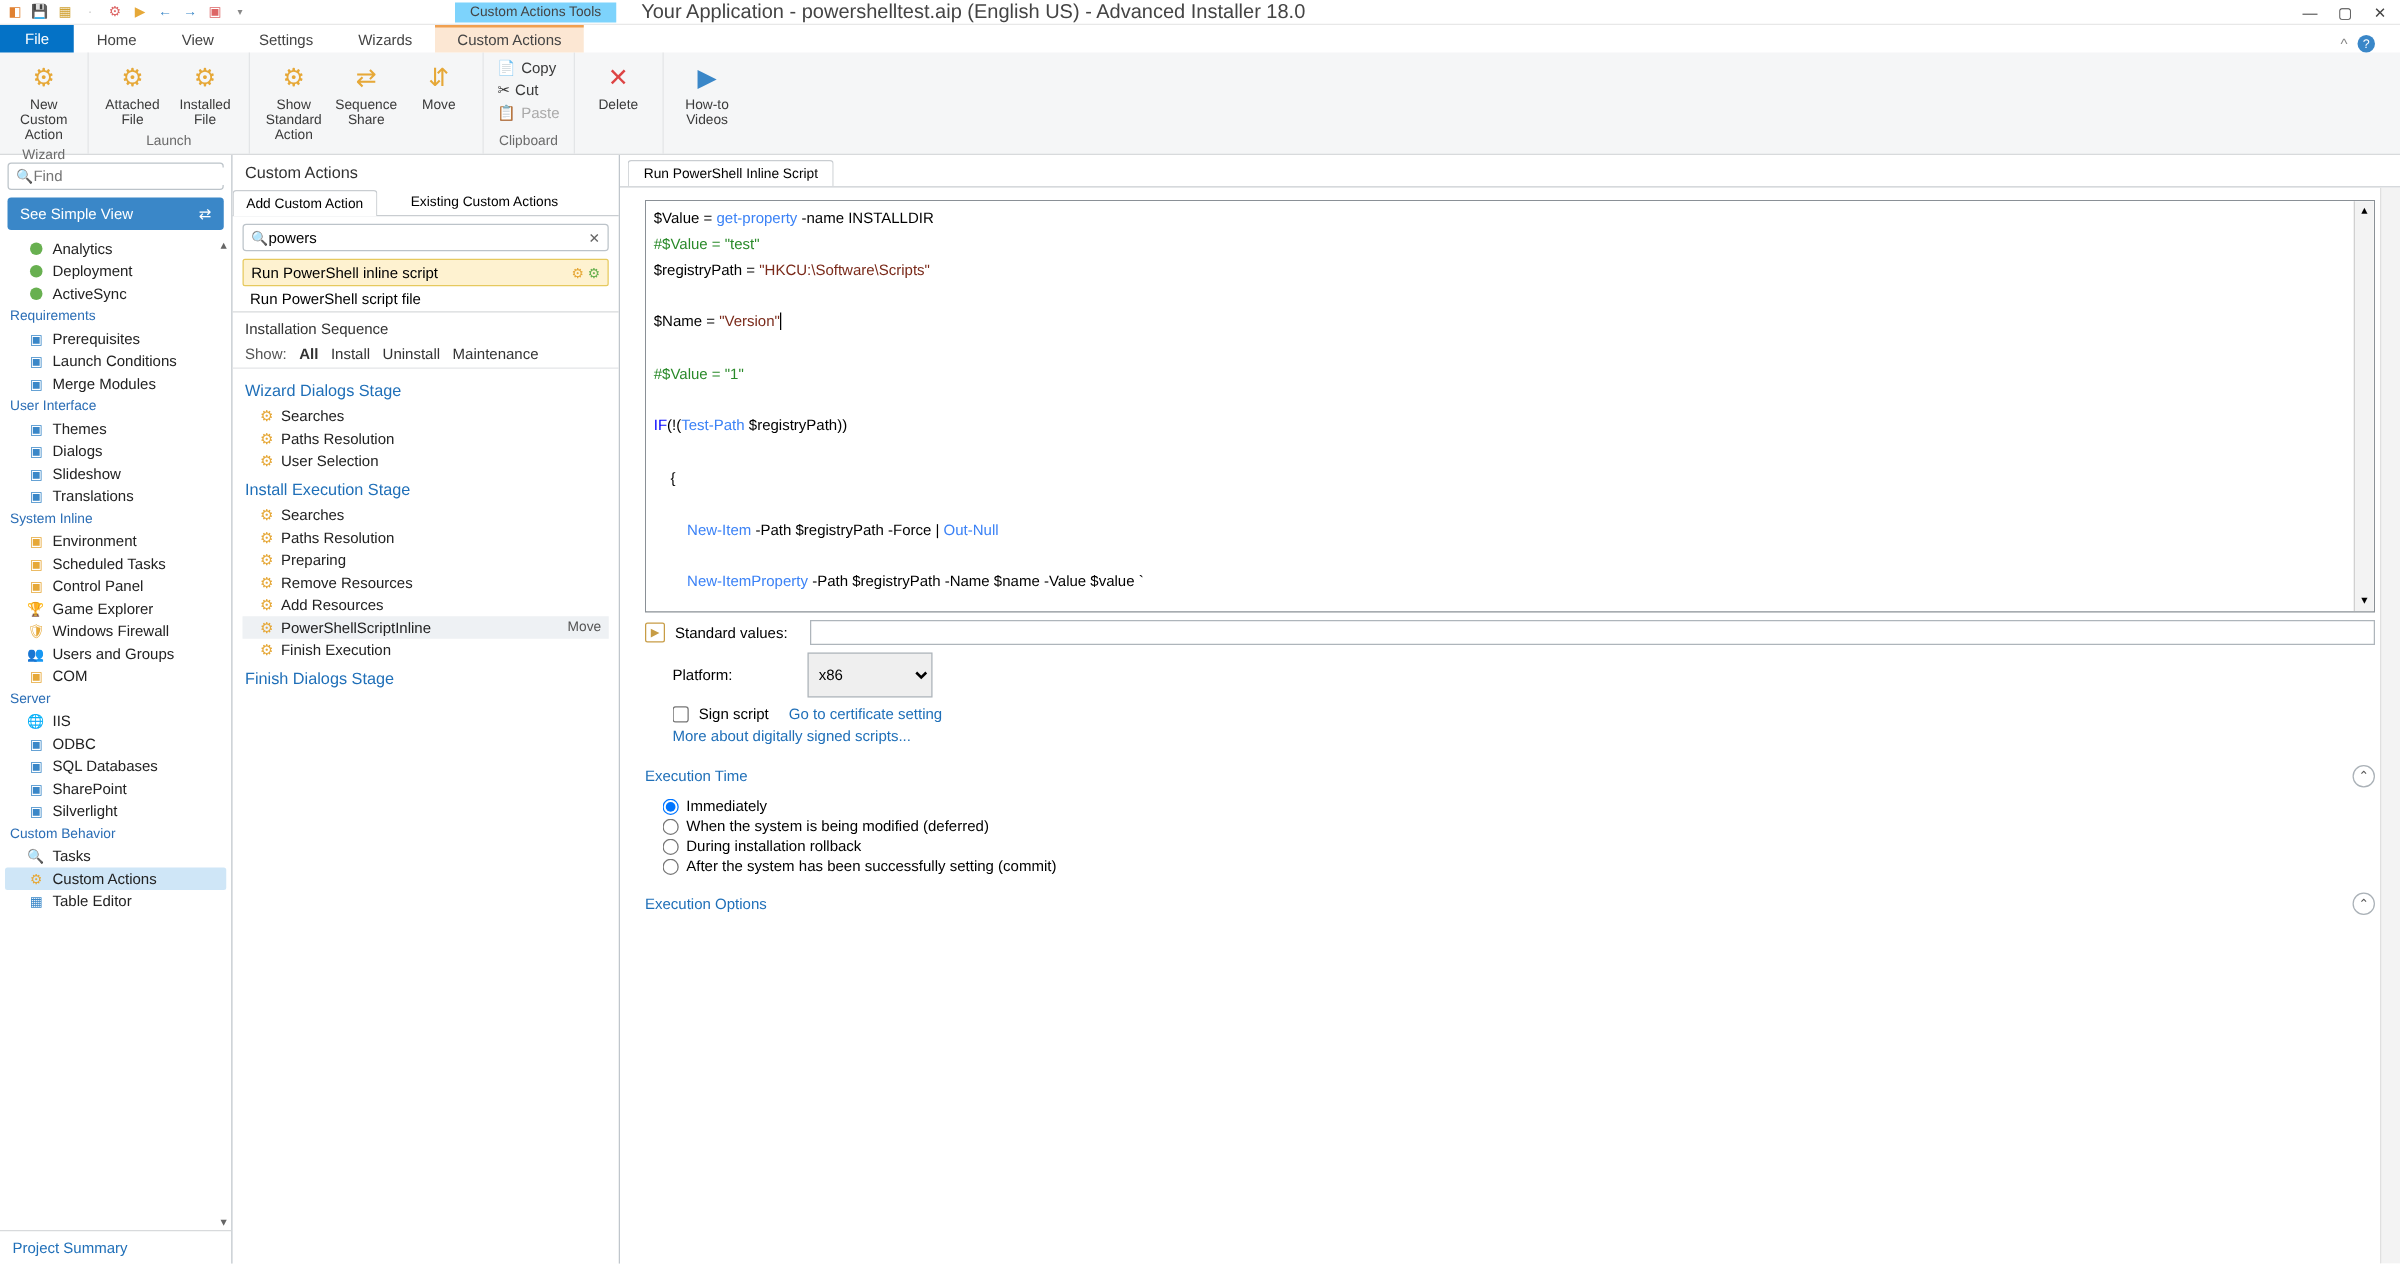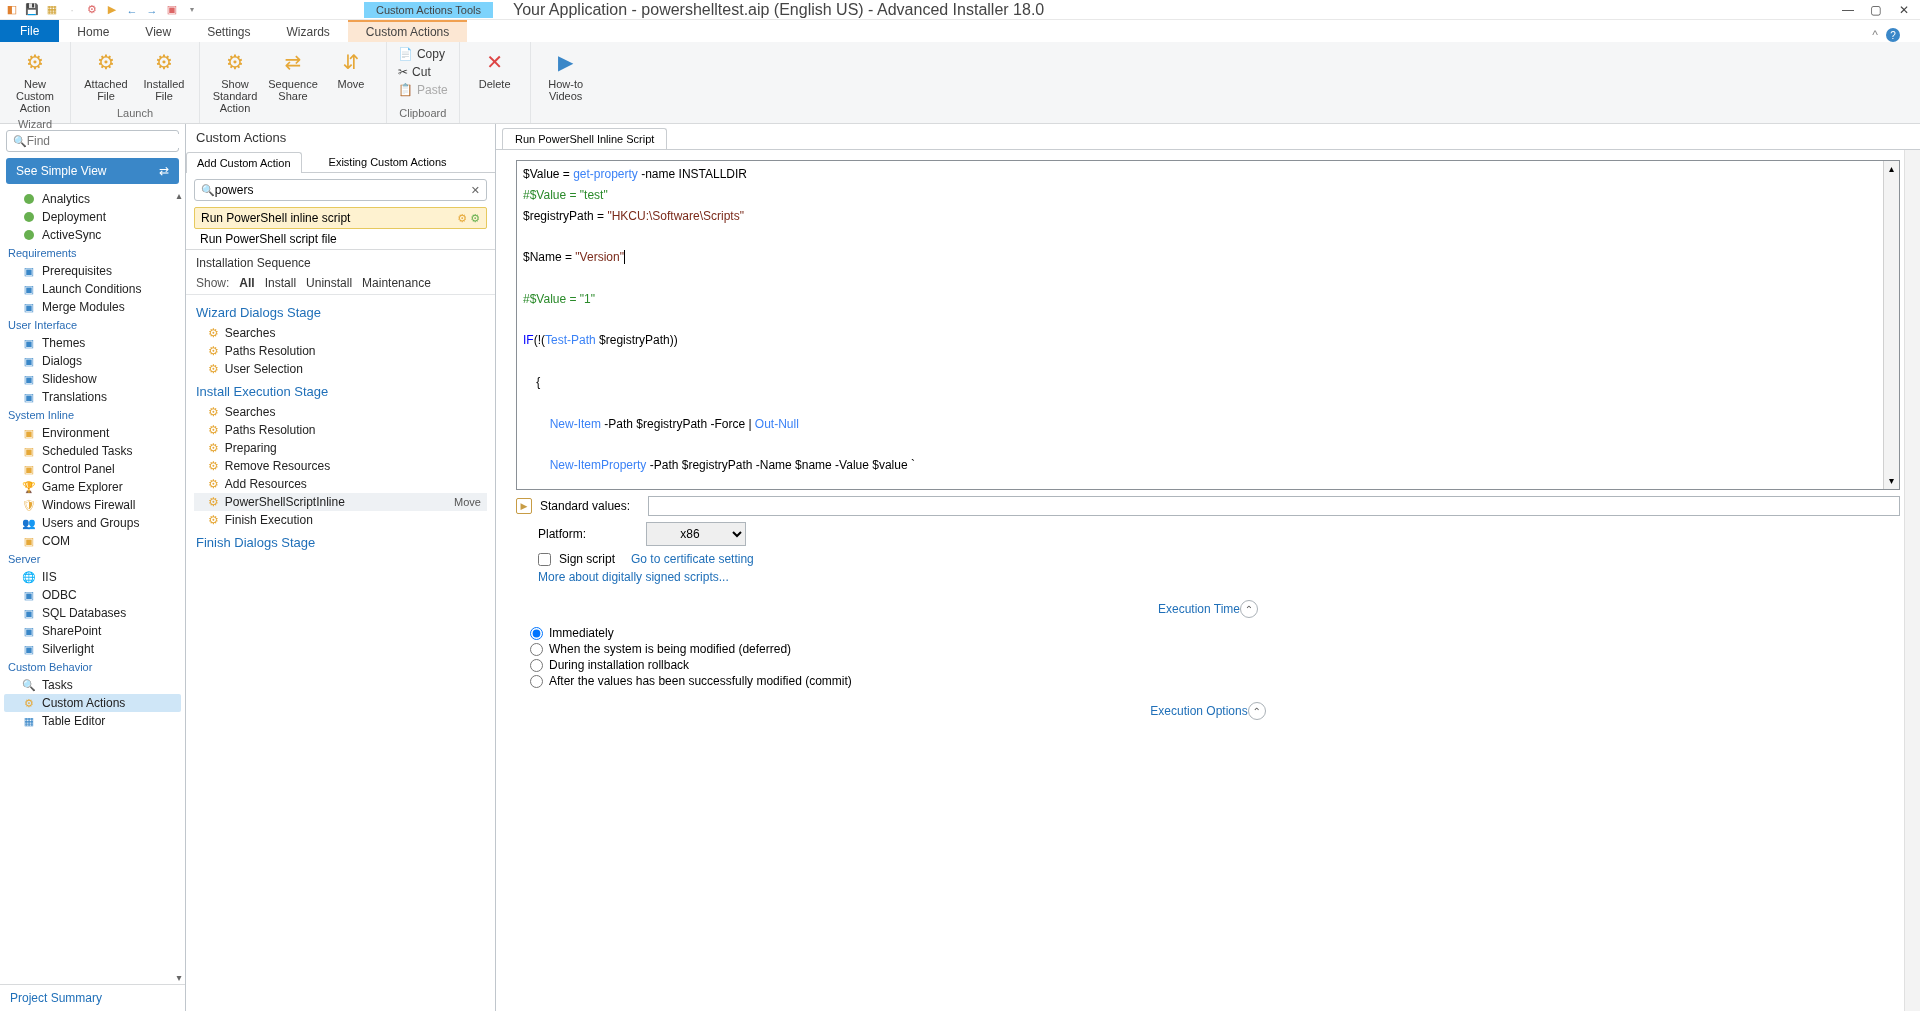--- a/index.html
+++ b/index.html
@@ -78,24 +78,24 @@
 .code-box { border: 1px solid #8a9096; background: #fff; padding: 4px 6px; font-family: "Courier New", monospace; font-size: 13px; line-height: 1.6; white-space: pre; overflow: auto; height: 330px; position: relative; }
 .code-box .kw-cmd { color: #3b82f6; }
 .code-box .kw-str { color: #7a2a1a; }
 .code-box .kw-com { color: #2a8a2a; }
 .code-box .kw-key { color: #0000ff; }
 .code-scroll { position: absolute; right: 0; top: 0; bottom: 0; width: 16px; background: #f3f3f3; border-left: 1px solid #d0d0d0; }
 .code-scroll .up, .code-scroll .down { height: 16px; text-align: center; font-size: 10px; }
 .form-row { display: flex; align-items: center; gap: 8px; margin: 6px 0 6px 22px; }
 .form-label { width: 100px; font-size: 12px; }
 .form-input { flex: 1; border: 1px solid #aeb5bb; padding: 2px 4px; height: 20px; }
-.form-select { width: 100px; border: 1px solid #aeb5bb; padding: 1px 4px; height: 24px; text-align: center; }
+.form-select { width: 100px; border: 1px solid #aeb5bb; padding: 1px 4px; height: 36px; }
 .check-row { display: flex; align-items: center; gap: 8px; margin: 4px 0 4px 22px; }
 .link { color: #1f6fb8; cursor: pointer; }
-.section-header { display: flex; justify-content: center; align-items: center; color: #1f6fb8; font-size: 15px; padding: 12px 0 6px; }
+.section-header { display: flex; justify-content: space-between; align-items: center; color: #1f6fb8; font-size: 15px; padding: 12px 0 6px; }
 .collapse-icon { width: 18px; height: 18px; border: 1px solid #aab1b7; border-radius: 50%; display: flex; align-items: center; justify-content: center; font-size: 10px; color: #555; }
 .radio-row { display: flex; align-items: center; gap: 6px; margin: 2px 0 2px 14px; font-size: 12px; }
 .vscroll { position: absolute; right: 0; top: 0; bottom: 0; width: 16px; background: #f3f3f3; border-left: 1px solid #e0e0e0; }
 .play-icon { width: 16px; height: 16px; border: 1px solid #c79c45; display: inline-flex; align-items: center; justify-content: center; color: #c79c45; font-size: 9px; border-radius: 2px; }
 
 
 .i-circle { width: 10px; height: 10px; border-radius: 50%; display: inline-block; }
 </style>
 </head>
 <body>
@@ -494,21 +494,21 @@
       <div class="radio-row">
           <input type="radio" style="">
           <span>When the system is being modified (deferred)</span>
         </div>
       <div class="radio-row">
           <input type="radio" style="">
           <span>During installation rollback</span>
         </div>
       <div class="radio-row">
           <input type="radio" style="">
-          <span>After the values has been successfully modified (commit)</span>
+          <span>After the system has been successfully setting (commit)</span>
         </div>
 
       <div class="section-header">
         <span>Execution Options</span>
         <span class="collapse-icon">⌃</span>
       </div>
 
       <div class="vscroll"></div>
     </div>
   </div>

